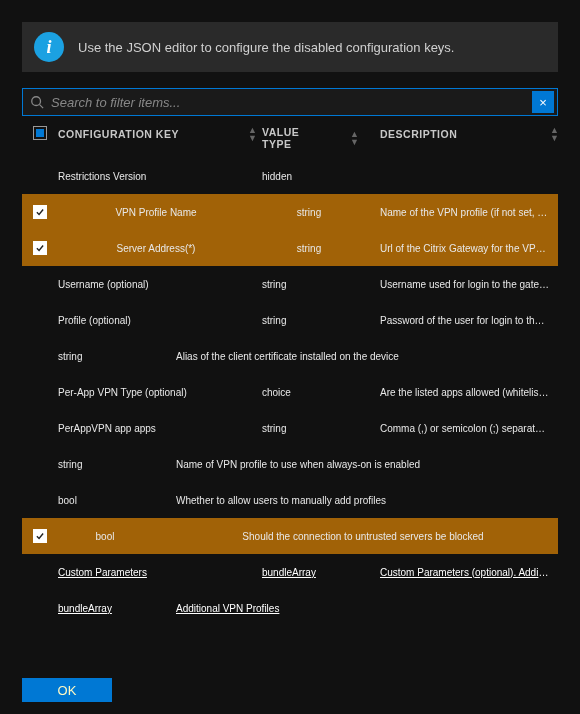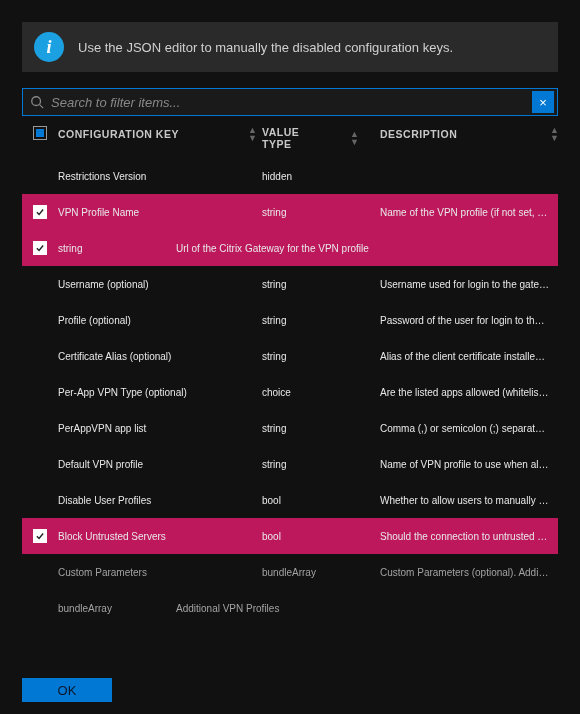--- a/index.html
+++ b/index.html
@@ -123,24 +123,26 @@
   }
   .checkbox-box.checked svg { width:10px; height:10px; }
   .tbody .row {
     display:flex;
     align-items:center;
     height: 36px;
     font-size: 10px;
     color:#e8e8e8;
   }
   .tbody .row.sel {
-    background:#be185d;
+    background:#a16207;
+    text-align:center;
   }
   .tbody .row.disabled {
-    color:#a3a3a3;
+    color:#ffffff;
+    text-decoration:underline;
   }
   .tbody .row .col-key,
   .tbody .row .col-type,
   .tbody .row .col-desc {
     white-space: nowrap;
     overflow: hidden;
     text-overflow: ellipsis;
     display:block;
     padding-right:8px;
   }
@@ -150,38 +152,38 @@
   .tbody .row.sel .col-check .checkbox-box {
     opacity: 1;
   }
   .footer {
     position:absolute;
     left:22px;
     bottom:12px;
   }
   .ok-btn {
     background:#0078d4;
-    color:#0f172a;
+    color:#fef9c3;
     border:none;
     width:90px;
     height:24px;
     font-size:13px;
     cursor:pointer;
   }
 </style>
 </head>
 <body>
 
 <div class="panel">
 
   <div class="info-bar">
     <div class="info-circle">
         <span>i</span>
       </div>
-    <div class="info-text">Use the JSON editor to manually the disabled configuration keys.</div>
+    <div class="info-text">Use the JSON editor to configure the disabled configuration keys.</div>
   </div>
 
   <div class="search-wrap">
     <div class="search-icon">
       <svg viewBox="0 0 16 16" fill="none" stroke="#888" stroke-width="1.5">
         <circle cx="7" cy="7" r="5"></circle>
           <line x1="11" y1="11" x2="15" y2="15"></line>
       </svg>
     </div>
     <input class="search-input" placeholder="Search to filter items..." style="">
@@ -237,20 +239,21 @@
           <div class="col-desc">Name of the VPN profile (if not set, server address is used as profile name)</div>
         </div>
         <div class="row sel">
           <div class="col-check">
             <div class="checkbox-box checked">
               <svg viewBox="0 0 16 16">
                 <path d="M3 8.5 L6.5 12 L13 4" fill="none" stroke="#222" stroke-width="2.2"></path>
               </svg>
             </div>
           </div>
+          <div class="col-key">Server Address(*)</div>
           <div class="col-type">string</div>
           <div class="col-desc">Url of the Citrix Gateway for the VPN profile</div>
         </div>
         <div class="row">
           <div class="col-check">
             <div class="checkbox-box"></div>
           </div>
           <div class="col-key">Username (optional)</div>
           <div class="col-type">string</div>
           <div class="col-desc">Username used for login to the gateway</div>
@@ -260,65 +263,61 @@
             <div class="checkbox-box"></div>
           </div>
           <div class="col-key">Profile (optional)</div>
           <div class="col-type">string</div>
           <div class="col-desc">Password of the user for login to the gateway</div>
         </div>
         <div class="row">
           <div class="col-check">
             <div class="checkbox-box"></div>
           </div>
-          <div class="col-key">Certificate Alias (optional)</div>
           <div class="col-type">string</div>
           <div class="col-desc">Alias of the client certificate installed on the device</div>
         </div>
         <div class="row">
           <div class="col-check">
             <div class="checkbox-box"></div>
           </div>
           <div class="col-key">Per-App VPN Type (optional)</div>
           <div class="col-type">choice</div>
           <div class="col-desc">Are the listed apps allowed (whitelist) or disallowed (blacklist)</div>
         </div>
         <div class="row">
           <div class="col-check">
             <div class="checkbox-box"></div>
           </div>
-          <div class="col-key">PerAppVPN app list</div>
+          <div class="col-key">PerAppVPN app apps</div>
           <div class="col-type">string</div>
           <div class="col-desc">Comma (,) or semicolon (;) separated list of apps</div>
         </div>
         <div class="row">
           <div class="col-check">
             <div class="checkbox-box"></div>
           </div>
-          <div class="col-key">Default VPN profile</div>
           <div class="col-type">string</div>
           <div class="col-desc">Name of VPN profile to use when always-on is enabled</div>
         </div>
         <div class="row">
           <div class="col-check">
             <div class="checkbox-box"></div>
           </div>
-          <div class="col-key">Disable User Profiles</div>
           <div class="col-type">bool</div>
           <div class="col-desc">Whether to allow users to manually add profiles</div>
         </div>
         <div class="row sel">
           <div class="col-check">
             <div class="checkbox-box checked">
               <svg viewBox="0 0 16 16">
                 <path d="M3 8.5 L6.5 12 L13 4" fill="none" stroke="#222" stroke-width="2.2"></path>
               </svg>
             </div>
           </div>
-          <div class="col-key">Block Untrusted Servers</div>
           <div class="col-type">bool</div>
           <div class="col-desc">Should the connection to untrusted servers be blocked</div>
         </div>
         <div class="row disabled">
           <div class="col-check">
             <div class="checkbox-box"></div>
           </div>
           <div class="col-key">Custom Parameters</div>
           <div class="col-type">bundleArray</div>
           <div class="col-desc">Custom Parameters (optional). Additional parameter list</div>

